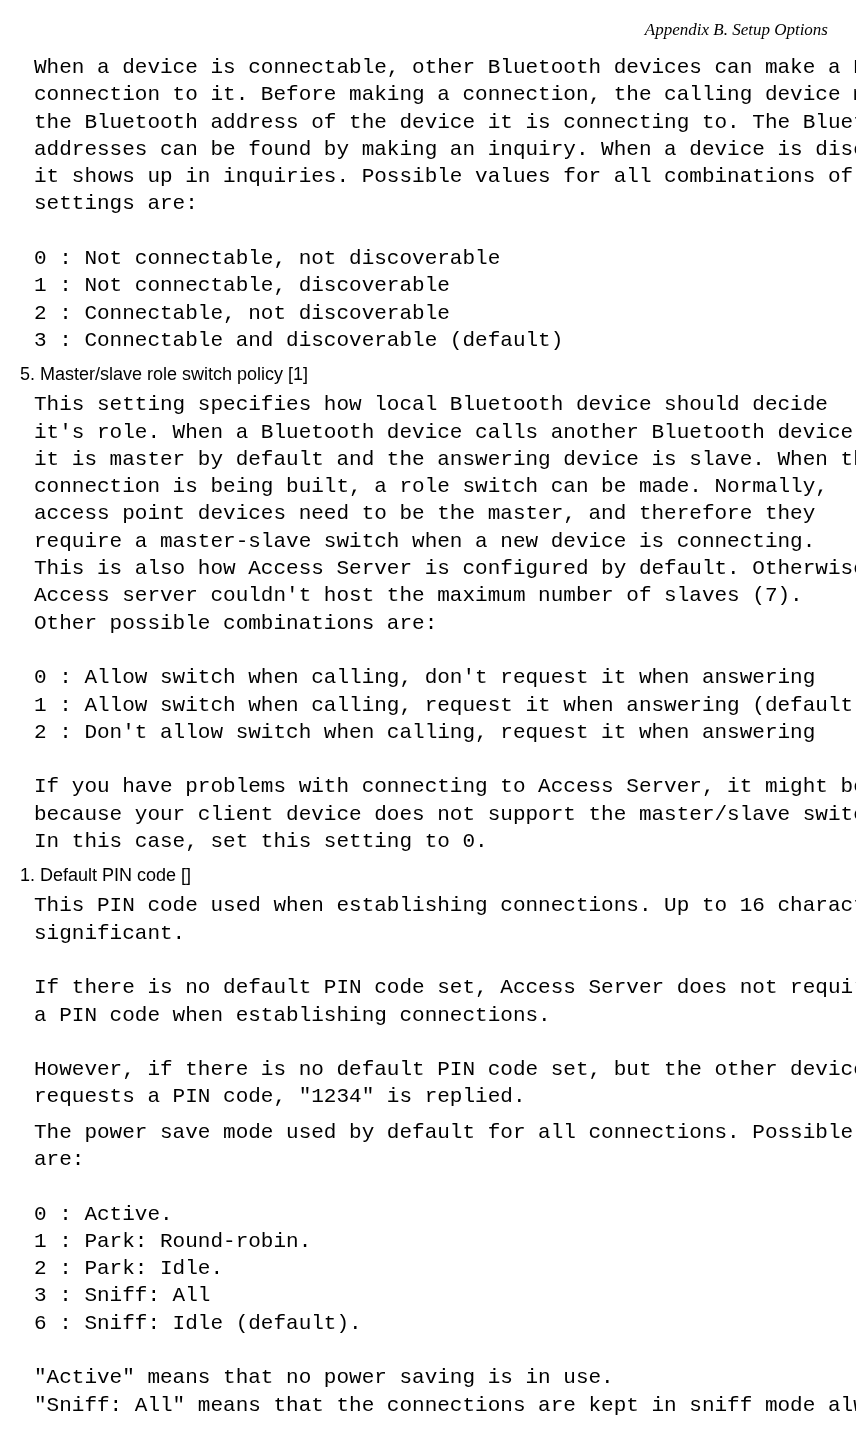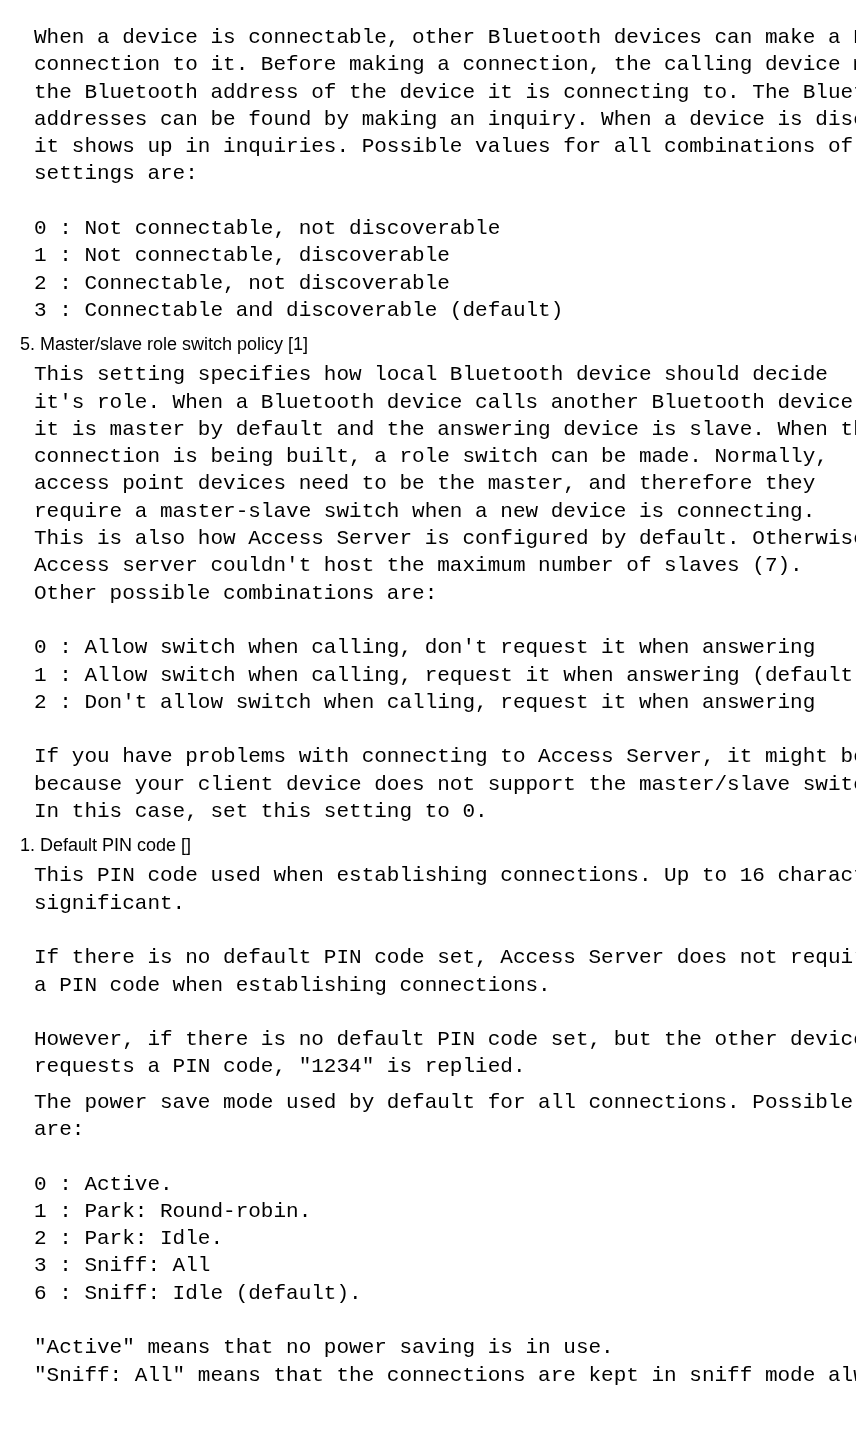--- a/index.html
+++ b/index.html
@@ -39,20 +39,21 @@
     font-style: italic;
     font-size: 17px;
     margin-top: 50px;
     padding-right: 8px;
   }
 </style>
 </head>
 <body>
 
 <div class="page">
+  <div class="running-header">Appendix B. Setup Options</div>
 
   <pre class="block">When a device is connectable, other Bluetooth devices can make a Bluetooth
 connection to it. Before making a connection, the calling device must know
 the Bluetooth address of the device it is connecting to. The Bluetooth
 addresses can be found by making an inquiry. When a device is discoverable,
 it shows up in inquiries. Possible values for all combinations of these
 settings are:
 
 0 : Not connectable, not discoverable
 1 : Not connectable, discoverable

